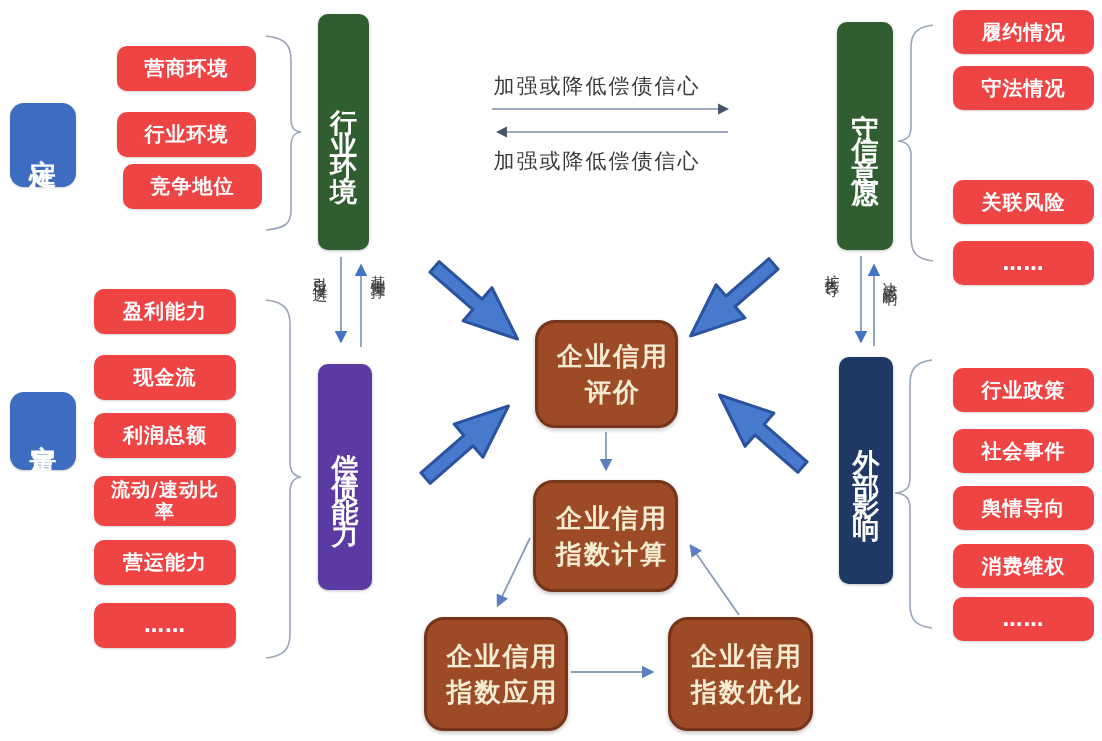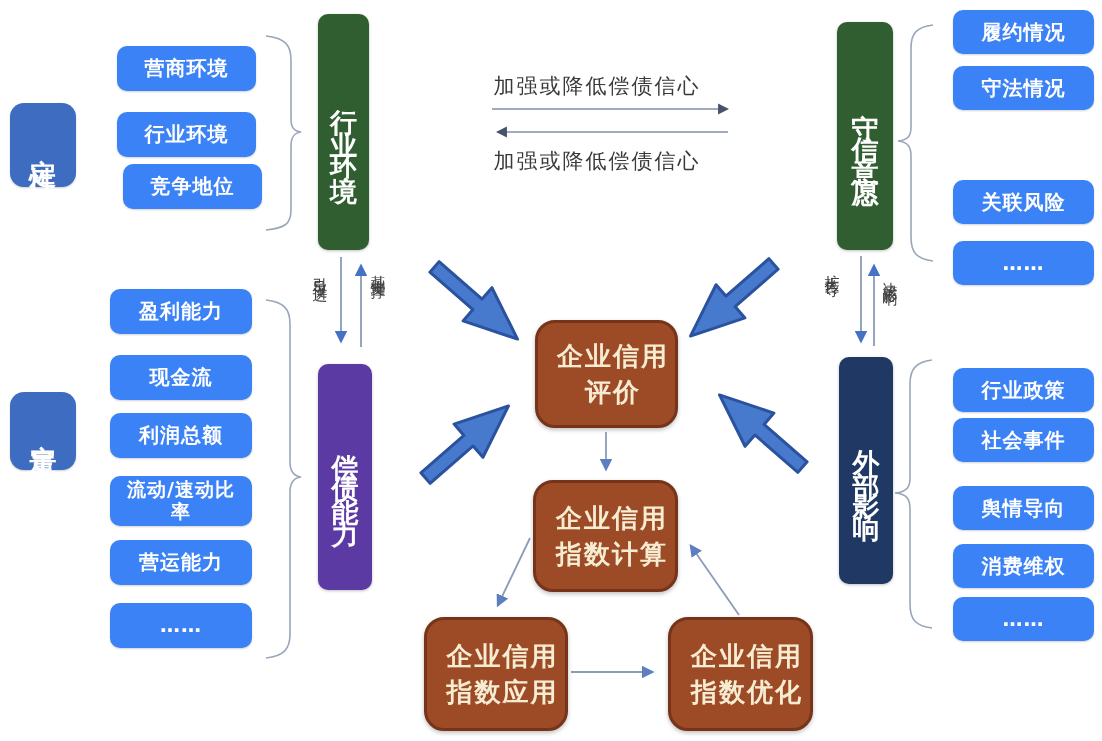--- a/index.html
+++ b/index.html
@@ -2,27 +2,27 @@
 <html><head>
 <meta charset="utf-8">
 <style>
   * { margin:0; padding:0; box-sizing:border-box; }
   body { font-family:"DejaVu Sans", sans-serif; background:#ffffff; }
   .canvas { position:relative; width:1102px; height:741px; background:#ffffff; overflow:hidden; }
 
   
   .factor {
     position:absolute; left:117px; width:139px; height:45px;
-    background:#3b82f6; border-radius:10px; color:#ffffff;
+    background:#ef4444; border-radius:10px; color:#ffffff;
     font-weight:bold; font-size:20px; letter-spacing:1px;
     display:flex; align-items:center; justify-content:center;
     text-align:center; white-space:pre-line; line-height:1.15;
     box-shadow:0 1px 2px rgba(0,0,0,.18);
   }
-  .q2-factor { left:110px; width:142px; }
+  .q2-factor { left:94px; width:142px; }
   .r-factor  { left:953px; width:141px; height:44px; }
 
   
   .side-label {
     position:absolute; left:10px; width:66px; background:#3e6cc0;
     border-radius:14px; color:#fff; font-weight:bold; font-size:27px;
     display:flex; align-items:center; justify-content:center;
     writing-mode:vertical-rl; text-orientation:upright; letter-spacing:8px;
     box-shadow:0 1px 2px rgba(0,0,0,.2);
   }
@@ -97,21 +97,21 @@
   <div class="factor r-factor" style="top:10px;">履约情况</div>
   <div class="factor r-factor" style="top:66px;">守法情况</div>
   <div class="factor r-factor" style="top:180px;">关联风险</div>
   <div class="factor r-factor" style="top:241px;">……</div>
 
   <div class="link-label" style="left:822px; top:262px;">扩大传导</div>
   <div class="link-label" style="left:880px; top:270px;">决策影响</div>
 
   <div class="pillar pillar-navy" style="left:839px; top:357px; width:54px; height:227px;">外部影响</div>
   <div class="factor r-factor" style="top:368px;">行业政策</div>
-  <div class="factor r-factor" style="top:418px;">社会事件</div>
+  <div class="factor r-factor" style="top:429px;">社会事件</div>
   <div class="factor r-factor" style="top:486px;">舆情导向</div>
   <div class="factor r-factor" style="top:544px;">消费维权</div>
   <div class="factor r-factor" style="top:597px;">……</div>
 
   <div class="node" style="left:535px; top:320px; width:143px; height:108px;">
     <span>企业信用</span>
     <span>评价</span>
   </div>
   <div class="node" style="left:533px; top:480px; width:145px; height:112px;">
     <span>企业信用</span>

